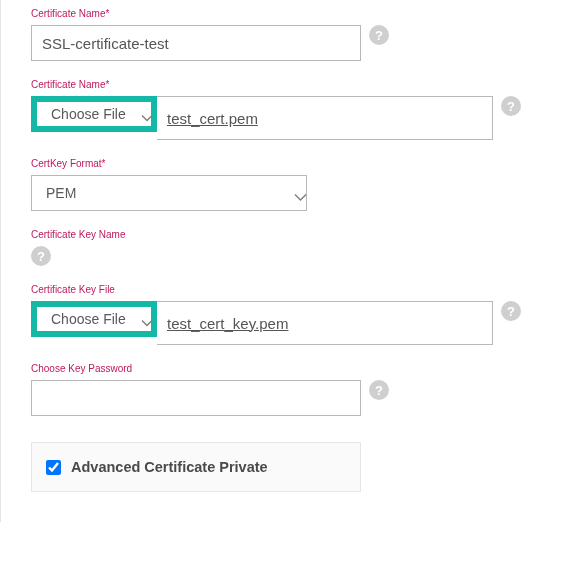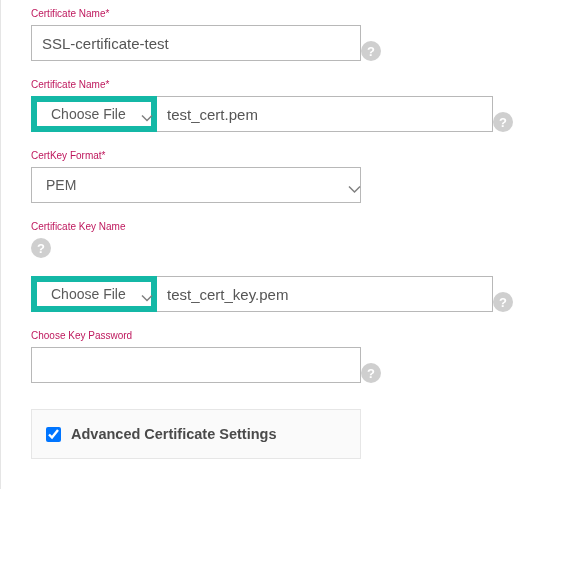--- a/index.html
+++ b/index.html
@@ -20,21 +20,22 @@
       margin-bottom: 18px;
     }
     .field-label {
       display: block;
       color: #be185d;
       font-size: 10px;
       margin-bottom: 6px;
     }
     .input-row {
       display: flex;
-      align-items: flex-end;
+      align-items: flex-start;
+      gap: 8px;
     }
     .text-input {
       border: 1px solid #b8b8b8;
       height: 36px;
       padding: 0 10px;
       font-size: 15px;
       color: #555;
       background: #fff;
       outline: none;
       font-family: inherit;
@@ -59,35 +60,36 @@
       color: #5a5a5a;
       font-size: 14px;
     }
     .choose-file-btn .chev {
       margin-left: 10px;
     }
     .file-name {
       flex: 1;
       border: 1px solid #b8b8b8;
       border-left: none;
-      height: 36px;
+      height: 44px;
       padding: 0 10px;
       font-size: 15px;
       color: #555;
       display: flex;
       align-items: center;
       background: #fff;
+      text-decoration: underline;
     }
     .select-box {
       display: flex;
       align-items: center;
       justify-content: space-between;
       border: 1px solid #b8b8b8;
       height: 36px;
-      width: 330px;
+      width: 276px;
       padding: 0 12px 0 14px;
       background: #fff;
       cursor: pointer;
       color: #5a5a5a;
       font-size: 14px;
     }
     .chev {
       display: inline-block;
       width: 0;
       height: 0;
@@ -174,20 +176,21 @@
 </div>
 
 <div class="field-group">
   <label class="field-label">Certificate Key Name</label>
   <div class="input-row">
     <div class="help-icon">?</div>
   </div>
 </div>
 
 <div class="field-group">
+  <label class="field-label">Certificate Key File</label>
   <div class="input-row">
     <div class="file-picker">
       <div class="choose-file-btn">
         <span>Choose File</span>
         <span class="chev">
           <svg width="12" height="8" viewBox="0 0 12 8">
               <path d="M1 1.5 L6 6.5 L11 1.5" stroke="#808080" stroke-width="1.5" fill="none"></path>
             </svg>
         </span>
       </div>
@@ -200,14 +203,14 @@
 <div class="field-group">
   <label class="field-label">Choose Key Password</label>
   <div class="input-row">
     <input type="password" class="text-input narrow" value="" style="">
     <div class="help-icon">?</div>
   </div>
 </div>
 
 <div class="advanced-box">
   <input type="checkbox" checked="" style="">
-  <span class="advanced-label">Advanced Certificate Settings</span>
+  <span class="advanced-label">Advanced Certificate Private</span>
 </div>
 
 </body></html>

